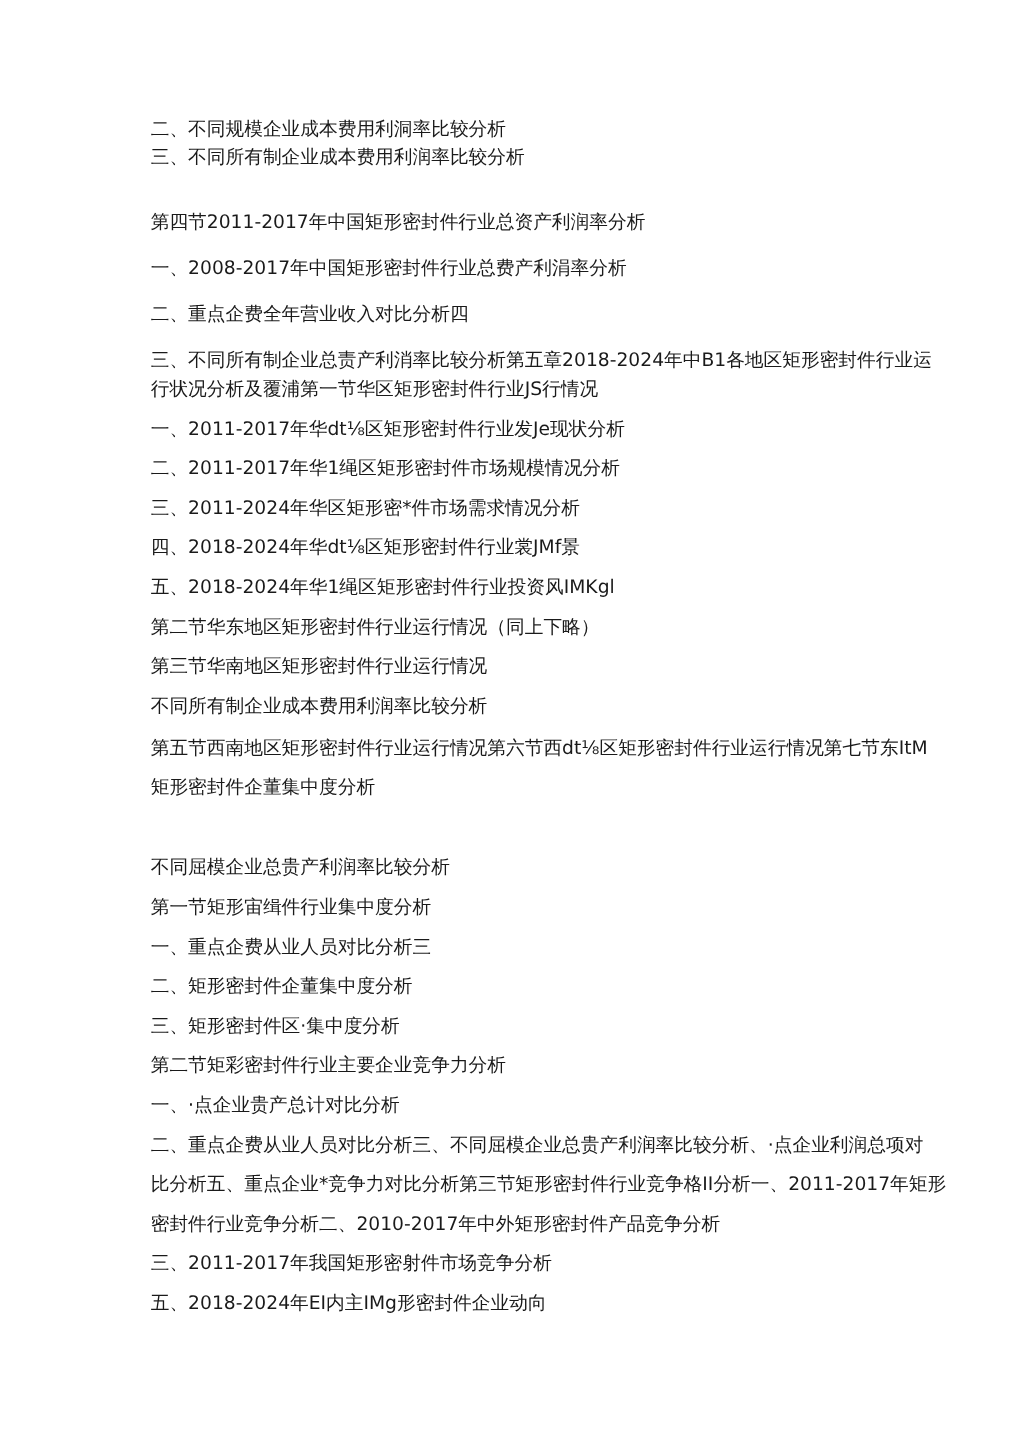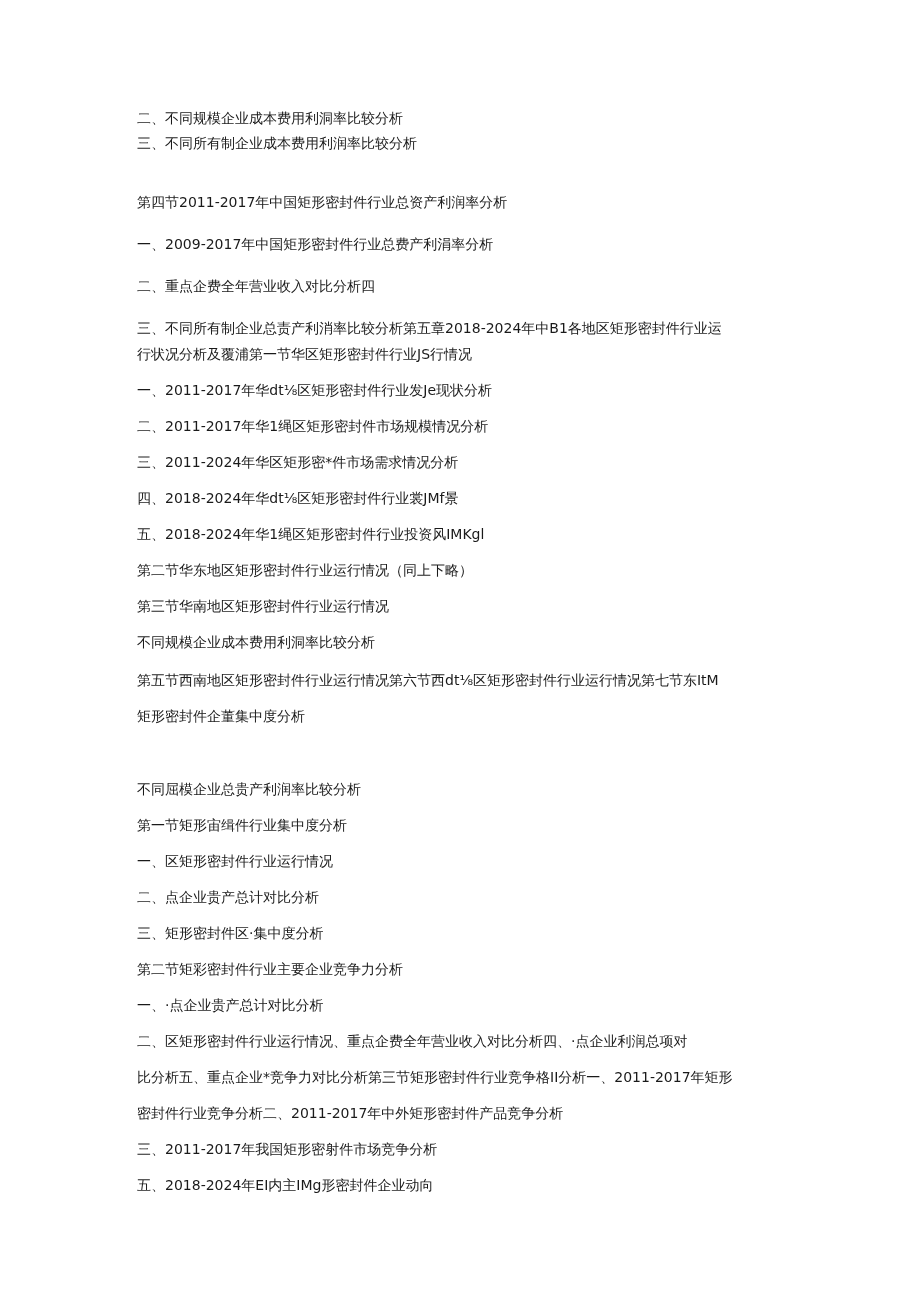--- a/index.html
+++ b/index.html
@@ -1,46 +1,46 @@
 <!DOCTYPE html>
 <html><head>
   <meta charset="utf-8">
   <style>
     html, body { margin: 0; padding: 0; background: #ffffff; }
     body { width: 920px; height: 1301px; position: relative; overflow: hidden;
       font-family: "DejaVu Sans", "Liberation Sans", sans-serif; color: #1a1a1a; }
     .page { position: absolute; left: 137px; top: 0; width: 650px; }
-    .line { position: absolute; left: 0; font-size: 14px; line-height: 18px; white-space: nowrap; letter-spacing: 0px; }
+    .line { position: absolute; left: 0; font-size: 17px; line-height: 18px; white-space: nowrap; letter-spacing: 0px; }
   </style>
 </head>
 <body>
 
 <div class="page">
   <div class="line" style="top:109px">二、不同规模企业成本费用利洞率比较分析</div>
   <div class="line" style="top:134px">三、不同所有制企业成本费用利润率比较分析</div>
   <div class="line" style="top:193px">第四节2011-2017年中国矩形密封件行业总资产利润率分析</div>
-  <div class="line" style="top:235px">一、2009-2017年中国矩形密封件行业总费产利涓率分析</div>
+  <div class="line" style="top:235px">一、2008-2017年中国矩形密封件行业总费产利涓率分析</div>
   <div class="line" style="top:277px">二、重点企费全年营业收入对比分析四</div>
   <div class="line" style="top:319px">三、不同所有制企业总责产利消率比较分析第五章2018-2024年中B1各地区矩形密封件行业运</div>
   <div class="line" style="top:345px">行状况分析及覆浦第一节华区矩形密封件行业JS行情况</div>
   <div class="line" style="top:381px">一、2011-2017年华dt⅛区矩形密封件行业发Je现状分析</div>
   <div class="line" style="top:417px">二、2011-2017年华1绳区矩形密封件市场规模情况分析</div>
   <div class="line" style="top:453px">三、2011-2024年华区矩形密*件市场需求情况分析</div>
   <div class="line" style="top:489px">四、2018-2024年华dt⅛区矩形密封件行业裳JMf景</div>
   <div class="line" style="top:525px">五、2018-2024年华1绳区矩形密封件行业投资风IMKgl</div>
   <div class="line" style="top:561px">第二节华东地区矩形密封件行业运行情况（同上下略）</div>
   <div class="line" style="top:597px">第三节华南地区矩形密封件行业运行情况</div>
-  <div class="line" style="top:633px">不同规模企业成本费用利洞率比较分析</div>
+  <div class="line" style="top:633px">不同所有制企业成本费用利润率比较分析</div>
   <div class="line" style="top:671px">第五节西南地区矩形密封件行业运行情况第六节西dt⅛区矩形密封件行业运行情况第七节东ItM</div>
   <div class="line" style="top:707px">矩形密封件企董集中度分析</div>
   <div class="line" style="top:780px">不同屈模企业总贵产利润率比较分析</div>
   <div class="line" style="top:816px">第一节矩形宙缉件行业集中度分析</div>
-  <div class="line" style="top:852px">一、区矩形密封件行业运行情况</div>
-  <div class="line" style="top:888px">二、点企业贵产总计对比分析</div>
+  <div class="line" style="top:852px">一、重点企费从业人员对比分析三</div>
+  <div class="line" style="top:888px">二、矩形密封件企董集中度分析</div>
   <div class="line" style="top:924px">三、矩形密封件区·集中度分析</div>
   <div class="line" style="top:960px">第二节矩彩密封件行业主要企业竞争力分析</div>
   <div class="line" style="top:996px">一、·点企业贵产总计对比分析</div>
-  <div class="line" style="top:1032px">二、区矩形密封件行业运行情况、重点企费全年营业收入对比分析四、·点企业利润总项对</div>
+  <div class="line" style="top:1032px">二、重点企费从业人员对比分析三、不同屈模企业总贵产利润率比较分析、·点企业利润总项对</div>
   <div class="line" style="top:1068px">比分析五、重点企业*竞争力对比分析第三节矩形密封件行业竞争格II分析一、2011-2017年矩形</div>
-  <div class="line" style="top:1104px">密封件行业竞争分析二、2011-2017年中外矩形密封件产品竞争分析</div>
+  <div class="line" style="top:1104px">密封件行业竞争分析二、2010-2017年中外矩形密封件产品竞争分析</div>
   <div class="line" style="top:1140px">三、2011-2017年我国矩形密射件市场竞争分析</div>
   <div class="line" style="top:1176px">五、2018-2024年EI内主IMg形密封件企业动向</div>
 </div>
 
 </body></html>

